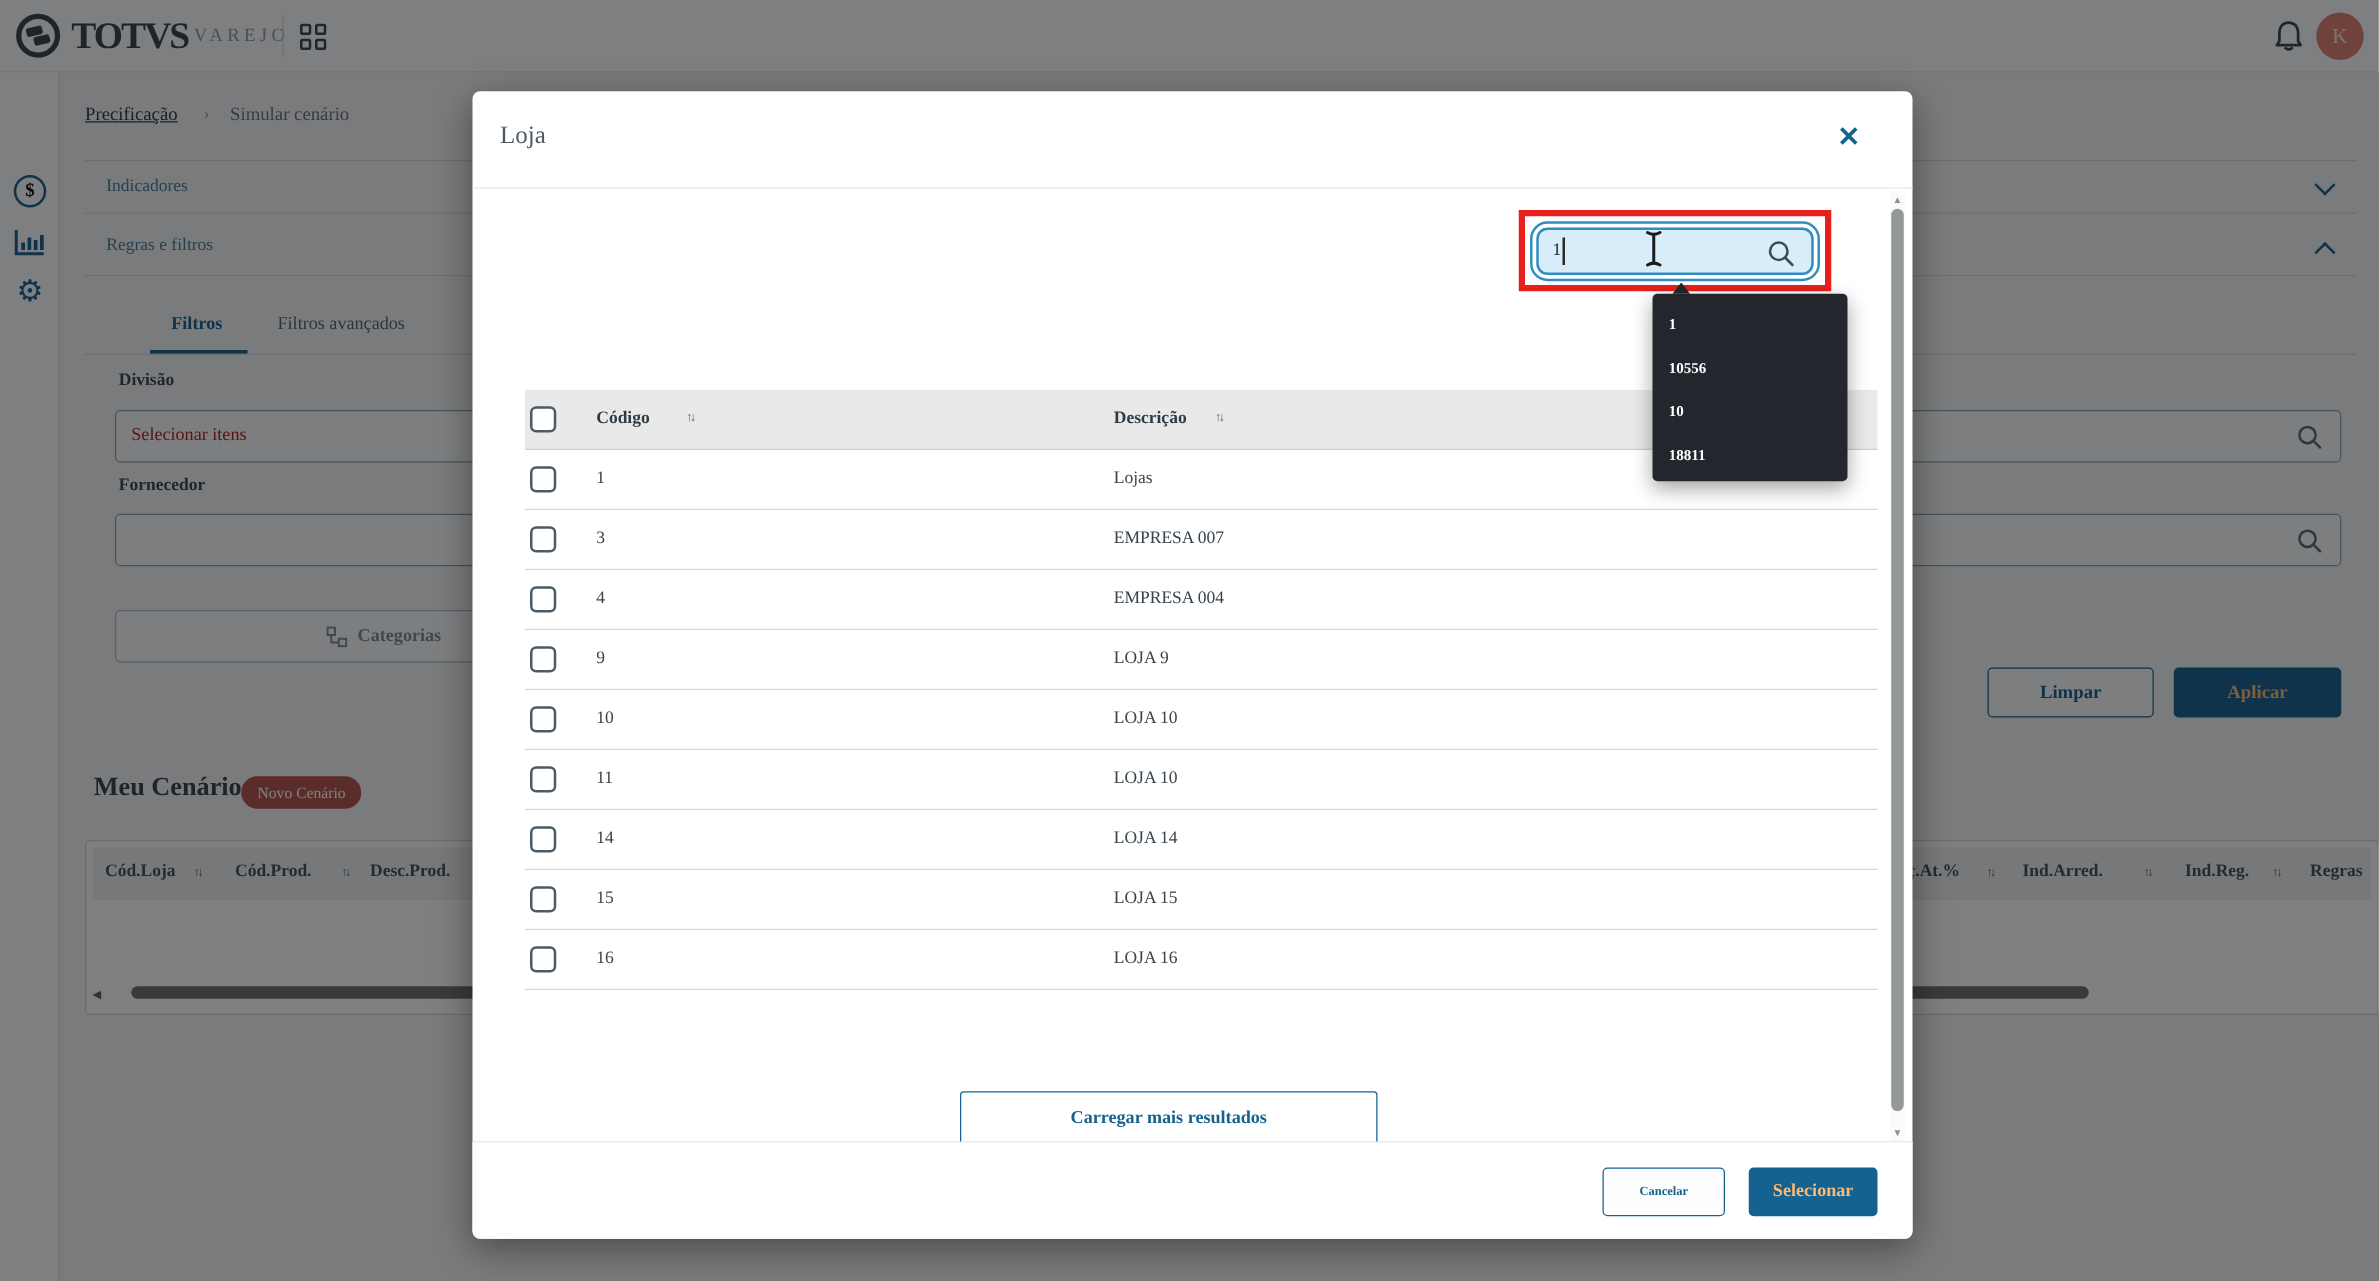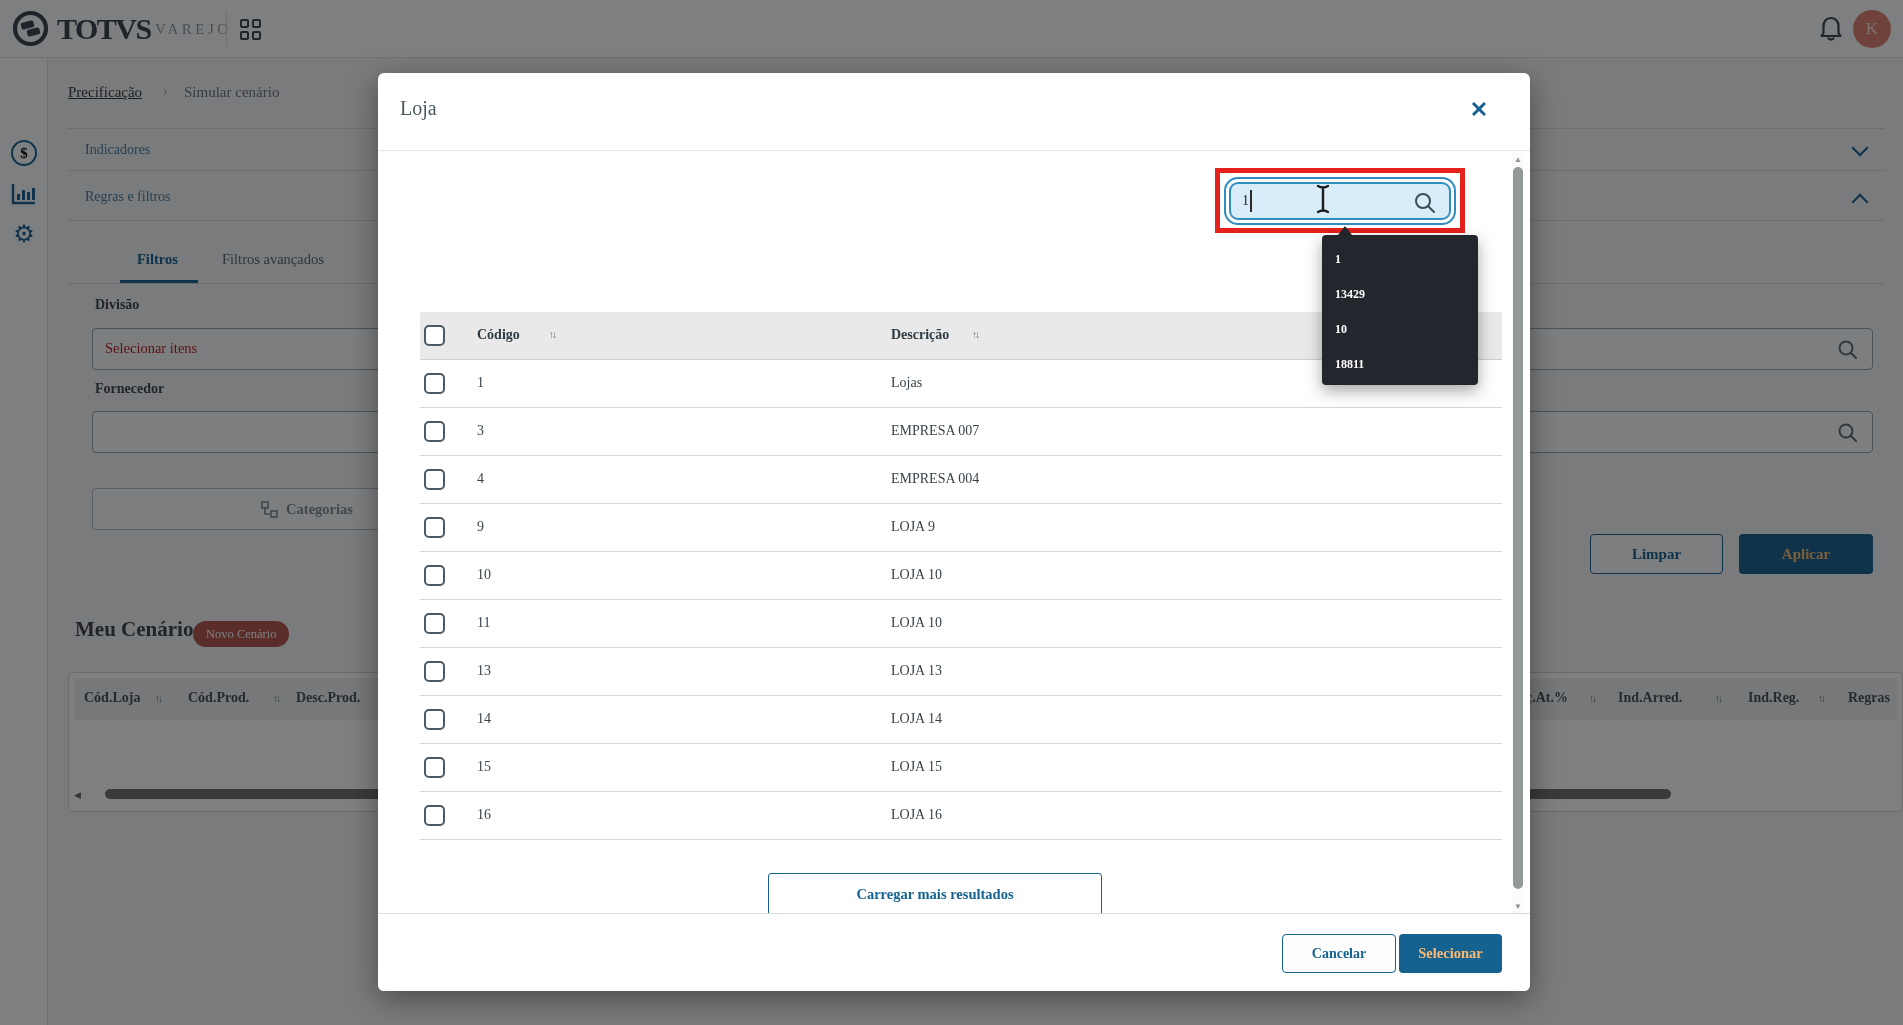--- a/index.html
+++ b/index.html
@@ -80,21 +80,21 @@
   .cbx { position:absolute; left:4px; top:13px; width:21px; height:21px; border:2px solid #4b5a64; border-radius:5px; background:#fff; }
   .mh-label { position:absolute; top:15px; font-size:14px; font-weight:700; color:#2f3b43; }
   .mh-sort { position:absolute; top:17px; }
   .mcell { position:absolute; top:15px; font-size:14px; color:#38434b; }
   .c-code { left:57px; } .c-desc { left:471px; }
   .loadmore { left:390px; top:800px; width:334px; height:46px; background:#fff; border:1.5px solid #15618f;
               border-radius:3px; color:#15618f; font-size:14.5px; font-weight:600; text-align:center;
               padding-top:12px; z-index:1; }
   .mfooter { left:0; top:840px; width:1152px; height:78px; background:#fff; border-top:1px solid #dadada;
              border-radius:0 0 6px 6px; z-index:2; }
-  .f-cancel { left:904px; top:20px; width:114px; height:39px; font-size:14px; border-width:1.5px; }
+  .f-cancel { left:904px; top:20px; width:98px; height:39px; font-size:10px; border-width:1.5px; }
   .f-select { left:1021px; top:20px; width:103px; height:39px; font-size:14.5px; font-weight:700; }
   .vscroll { left:1134px; top:80px; width:12px; height:760px; background:#fbfbfb; }
   .vs-arrow { position:absolute; left:1px; font-size:8px; color:#8f8f8f; width:10px; text-align:center; }
   .vs-thumb { position:absolute; left:1px; top:14px; width:10px; height:722px; border-radius:5px; background:#939999; }
 
   
   .red-box { left:1215px; top:168px; width:250px; height:65px; border:5px solid #e6201c; z-index:60; }
   .msearch { left:1229px; top:182px; width:222px; height:38px; background:#d9ecf9; border:2px solid #2f8dc0;
              border-radius:9px; outline:2px solid #2f8dc0; outline-offset:3px; z-index:61;
              display:flex; align-items:center; padding-left:11px; }
@@ -270,25 +270,20 @@
             <span class="mcell c-code">10</span>
             <span class="mcell c-desc">LOJA 10</span>
           </div>
 
           <div class="mrow">
             <span class="cbx"></span>
             <span class="mcell c-code">11</span>
             <span class="mcell c-desc">LOJA 10</span>
           </div>
 
-          <div class="mrow">
-            <span class="cbx"></span>
-            <span class="mcell c-code">13</span>
-            <span class="mcell c-desc">LOJA 13</span>
-          </div>
 
           <div class="mrow">
             <span class="cbx"></span>
             <span class="mcell c-code">14</span>
             <span class="mcell c-desc">LOJA 14</span>
           </div>
 
           <div class="mrow">
             <span class="cbx"></span>
             <span class="mcell c-code">15</span>
@@ -330,20 +325,20 @@
 
   <svg class="abs ibeam" width="20" height="32" viewBox="0 0 20 32">
     <path d="M5 3 Q10 6 15 3 M10 4.5 L10 27.5 M5 29 Q10 26 15 29" fill="none" stroke="#1c1c1c" stroke-width="2.4" stroke-linecap="round"></path>
   </svg>
 
   <div class="abs dd-caret"></div>
   <div class="abs dropdown">
 
       <div class="dd-item">1</div>
 
-      <div class="dd-item">13429</div>
+      <div class="dd-item">10556</div>
 
       <div class="dd-item">10</div>
 
       <div class="dd-item">18811</div>
     </div>
 
 </div>
 
 </body></html>

